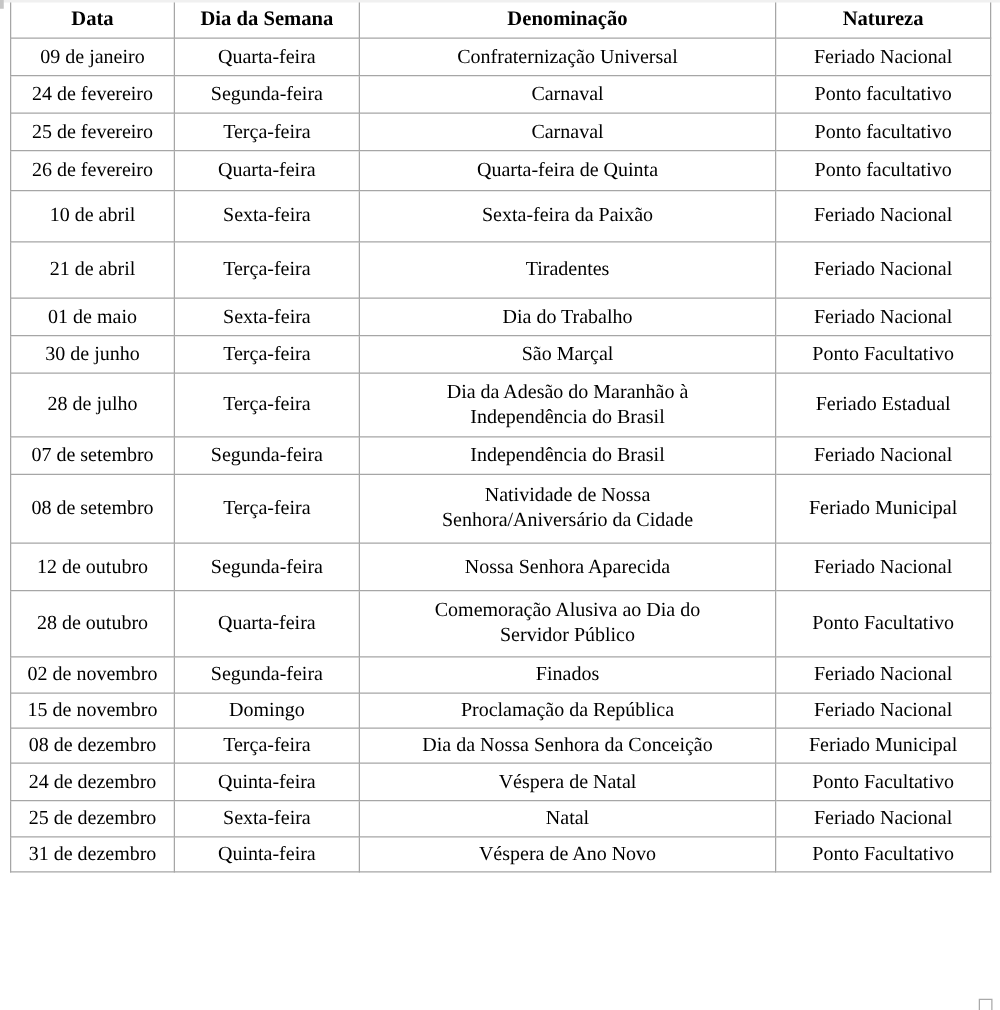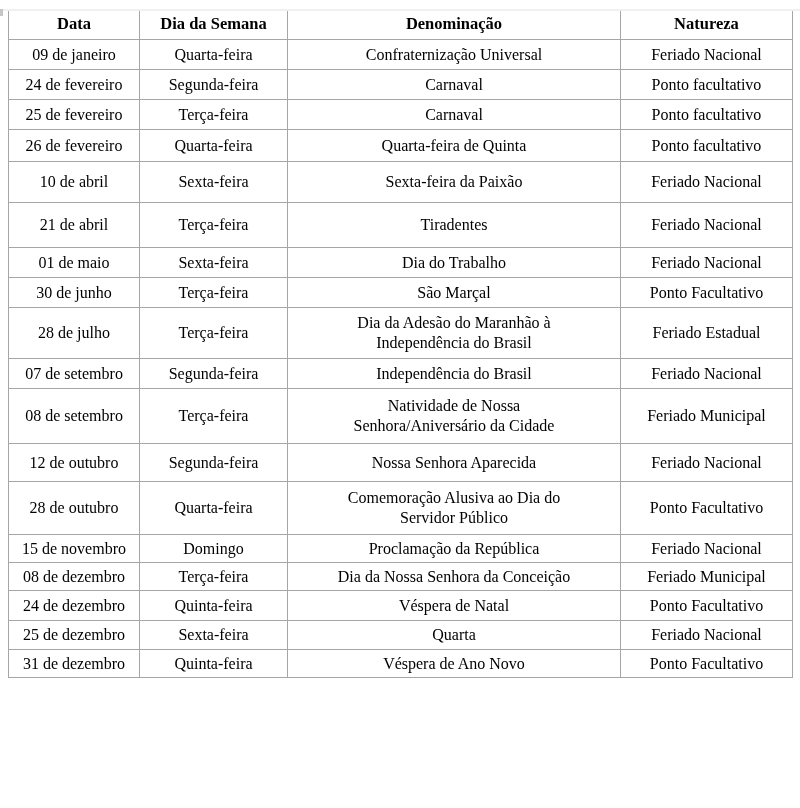--- a/index.html
+++ b/index.html
@@ -25,21 +25,21 @@
   }
   .corner-fragment {
     position: absolute;
     left: 0; top: 0;
     width: 3px; height: 7px;
     background: #c6c6c6;
   }
   table.holidays {
     border-collapse: collapse;
     table-layout: fixed;
-    margin: 9px 0 0 8px;
+    margin: 0 0 0 8px;
     width: 784px;
   }
   table.holidays th,
   table.holidays td {
     border: 1px solid #a6a6a6;
     text-align: center;
     vertical-align: middle;
     padding: 1px 3px;
     font-size: 16px;
     line-height: 1.22;
@@ -160,20 +160,26 @@
         <td class="denom">Nossa Senhora Aparecida</td>
         <td>Feriado Nacional</td>
       </tr>
       <tr style="height:53px">
         <td>28 de outubro</td>
         <td>Quarta-feira</td>
         <td class="denom">Comemoração Alusiva ao Dia do
 Servidor Público</td>
         <td>Ponto Facultativo</td>
       </tr>
+      <tr style="height:29px">
+        <td>02 de novembro</td>
+        <td>Segunda-feira</td>
+        <td class="denom">Finados</td>
+        <td>Feriado Nacional</td>
+      </tr>
       <tr style="height:28px">
         <td>15 de novembro</td>
         <td>Domingo</td>
         <td class="denom">Proclamação da República</td>
         <td>Feriado Nacional</td>
       </tr>
       <tr style="height:28px">
         <td>08 de dezembro</td>
         <td>Terça-feira</td>
         <td class="denom">Dia da Nossa Senhora da Conceição</td>
@@ -181,21 +187,21 @@
       </tr>
       <tr style="height:30px">
         <td>24 de dezembro</td>
         <td>Quinta-feira</td>
         <td class="denom">Véspera de Natal</td>
         <td>Ponto Facultativo</td>
       </tr>
       <tr style="height:29px">
         <td>25 de dezembro</td>
         <td>Sexta-feira</td>
-        <td class="denom">Quarta</td>
+        <td class="denom">Natal</td>
         <td>Feriado Nacional</td>
       </tr>
       <tr style="height:28px">
         <td>31 de dezembro</td>
         <td>Quinta-feira</td>
         <td class="denom">Véspera de Ano Novo</td>
         <td>Ponto Facultativo</td>
       </tr>
     </tbody>
   </table>

